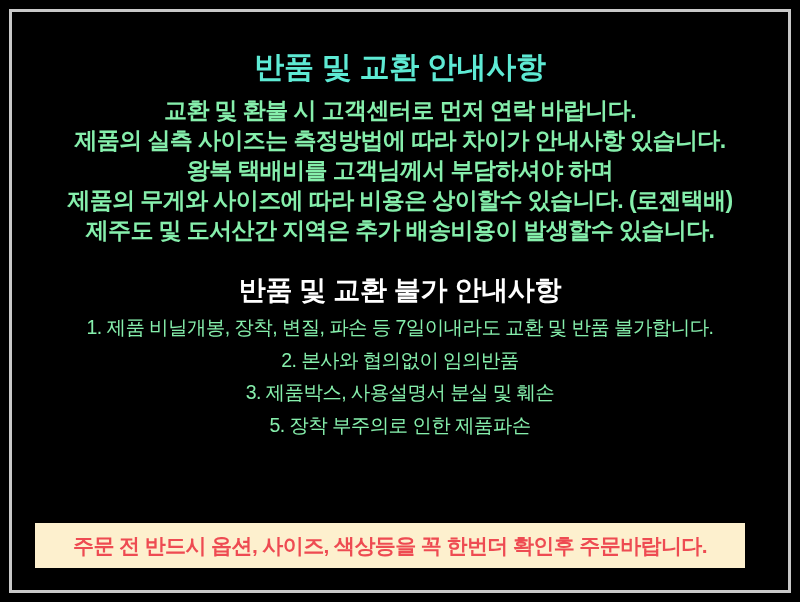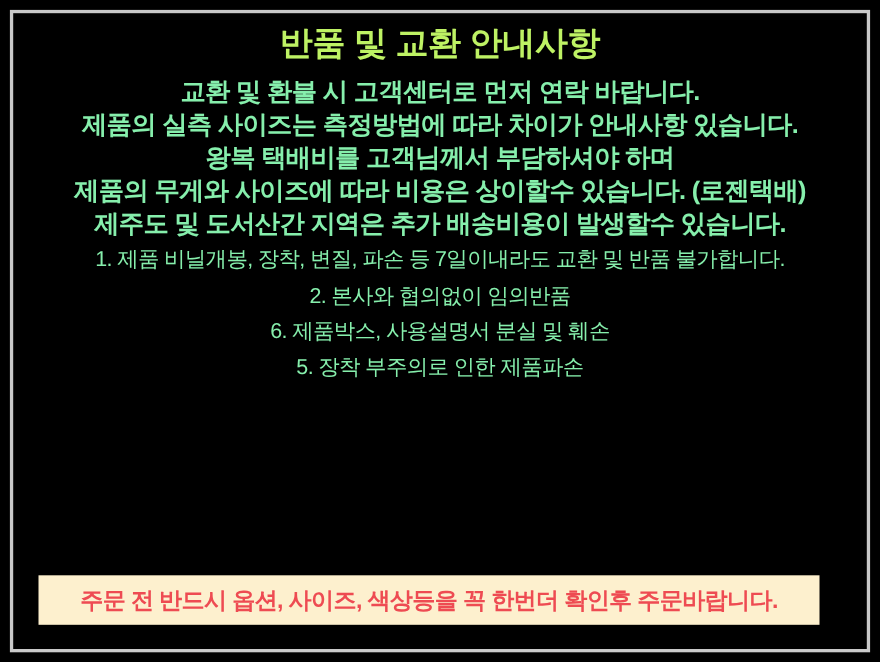--- a/index.html
+++ b/index.html
@@ -35,26 +35,26 @@
     top: 0;
     width: 800px;
     height: 602px;
     box-sizing: border-box;
     padding: 0 18px;
     text-align: center;
     color: #ffffff;
   }
   .heading-primary {
     margin: 0;
-    padding-top: 20px;
+    padding-top: 47px;
     font-size: 30px;
     font-weight: bold;
     line-height: 40px;
     letter-spacing: -0.3px;
-    color: #bef264;
+    color: #5eead4;
   }
   .notice-lines {
     margin: 0;
     padding: 0;
     list-style: none;
     margin-top: 8px;
   }
   .notice-lines li {
     font-size: 23px;
     line-height: 30px;
@@ -118,25 +118,26 @@
     <div class="heading-primary">반품 및 교환 안내사항</div>
 
     <ul class="notice-lines">
       <li>교환 및 환불 시 고객센터로 먼저 연락 바랍니다.</li>
       <li>제품의 실측 사이즈는 측정방법에 따라 차이가 안내사항 있습니다.</li>
       <li>왕복 택배비를 고객님께서 부담하셔야 하며</li>
       <li>제품의 무게와 사이즈에 따라 비용은 상이할수 있습니다. (로젠택배)</li>
       <li>제주도 및 도서산간 지역은 추가 배송비용이 발생할수 있습니다.</li>
     </ul>
 
+    <div class="heading-secondary">반품 및 교환 불가 안내사항</div>
 
     <ul class="restriction-lines">
       <li>1. 제품 비닐개봉, 장착, 변질, 파손 등 7일이내라도 교환 및 반품 불가합니다.</li>
       <li>2. 본사와 협의없이 임의반품</li>
-      <li>6. 제품박스, 사용설명서 분실 및 훼손</li>
+      <li>3. 제품박스, 사용설명서 분실 및 훼손</li>
       <li>5. 장착 부주의로 인한 제품파손</li>
     </ul>
 
   </div>
 
   <div id="final-notice-box">
     <span id="final-notice-text">주문 전 반드시 옵션, 사이즈, 색상등을 꼭 한번더 확인후 주문바랍니다.</span>
   </div>
 
 </div>

